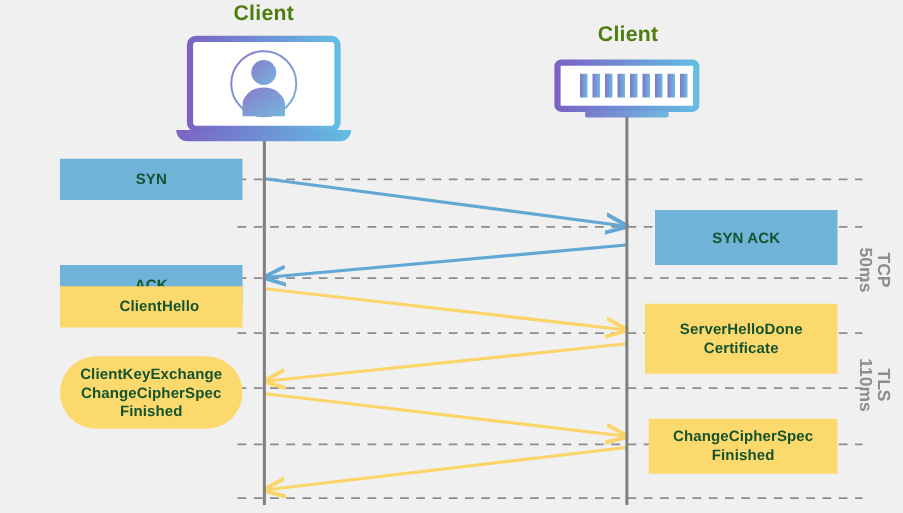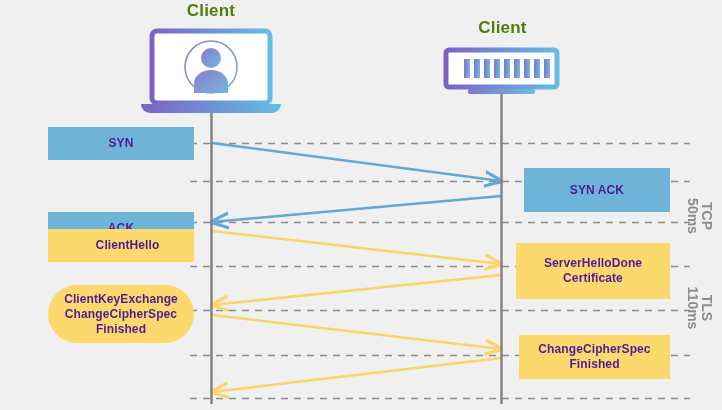--- a/index.html
+++ b/index.html
@@ -26,21 +26,21 @@
   #server-title{left:430px;top:18px;width:145px;}
 
   .msgbox{
     position:absolute;
     display:flex;
     align-items:center;
     justify-content:center;
     text-align:center;
     font-size:12px;
     font-weight:700;
-    color:#4c1d95;
+    color:#14532d;
     line-height:15px;
     letter-spacing:.1px;
     box-sizing:border-box;
     padding:2px 4px;
   }
   .blue{background:#6fb3d9;}
   .yellow{background:#fcd96d;}
   .msgbox span{display:block;}
 
   .side-label{

